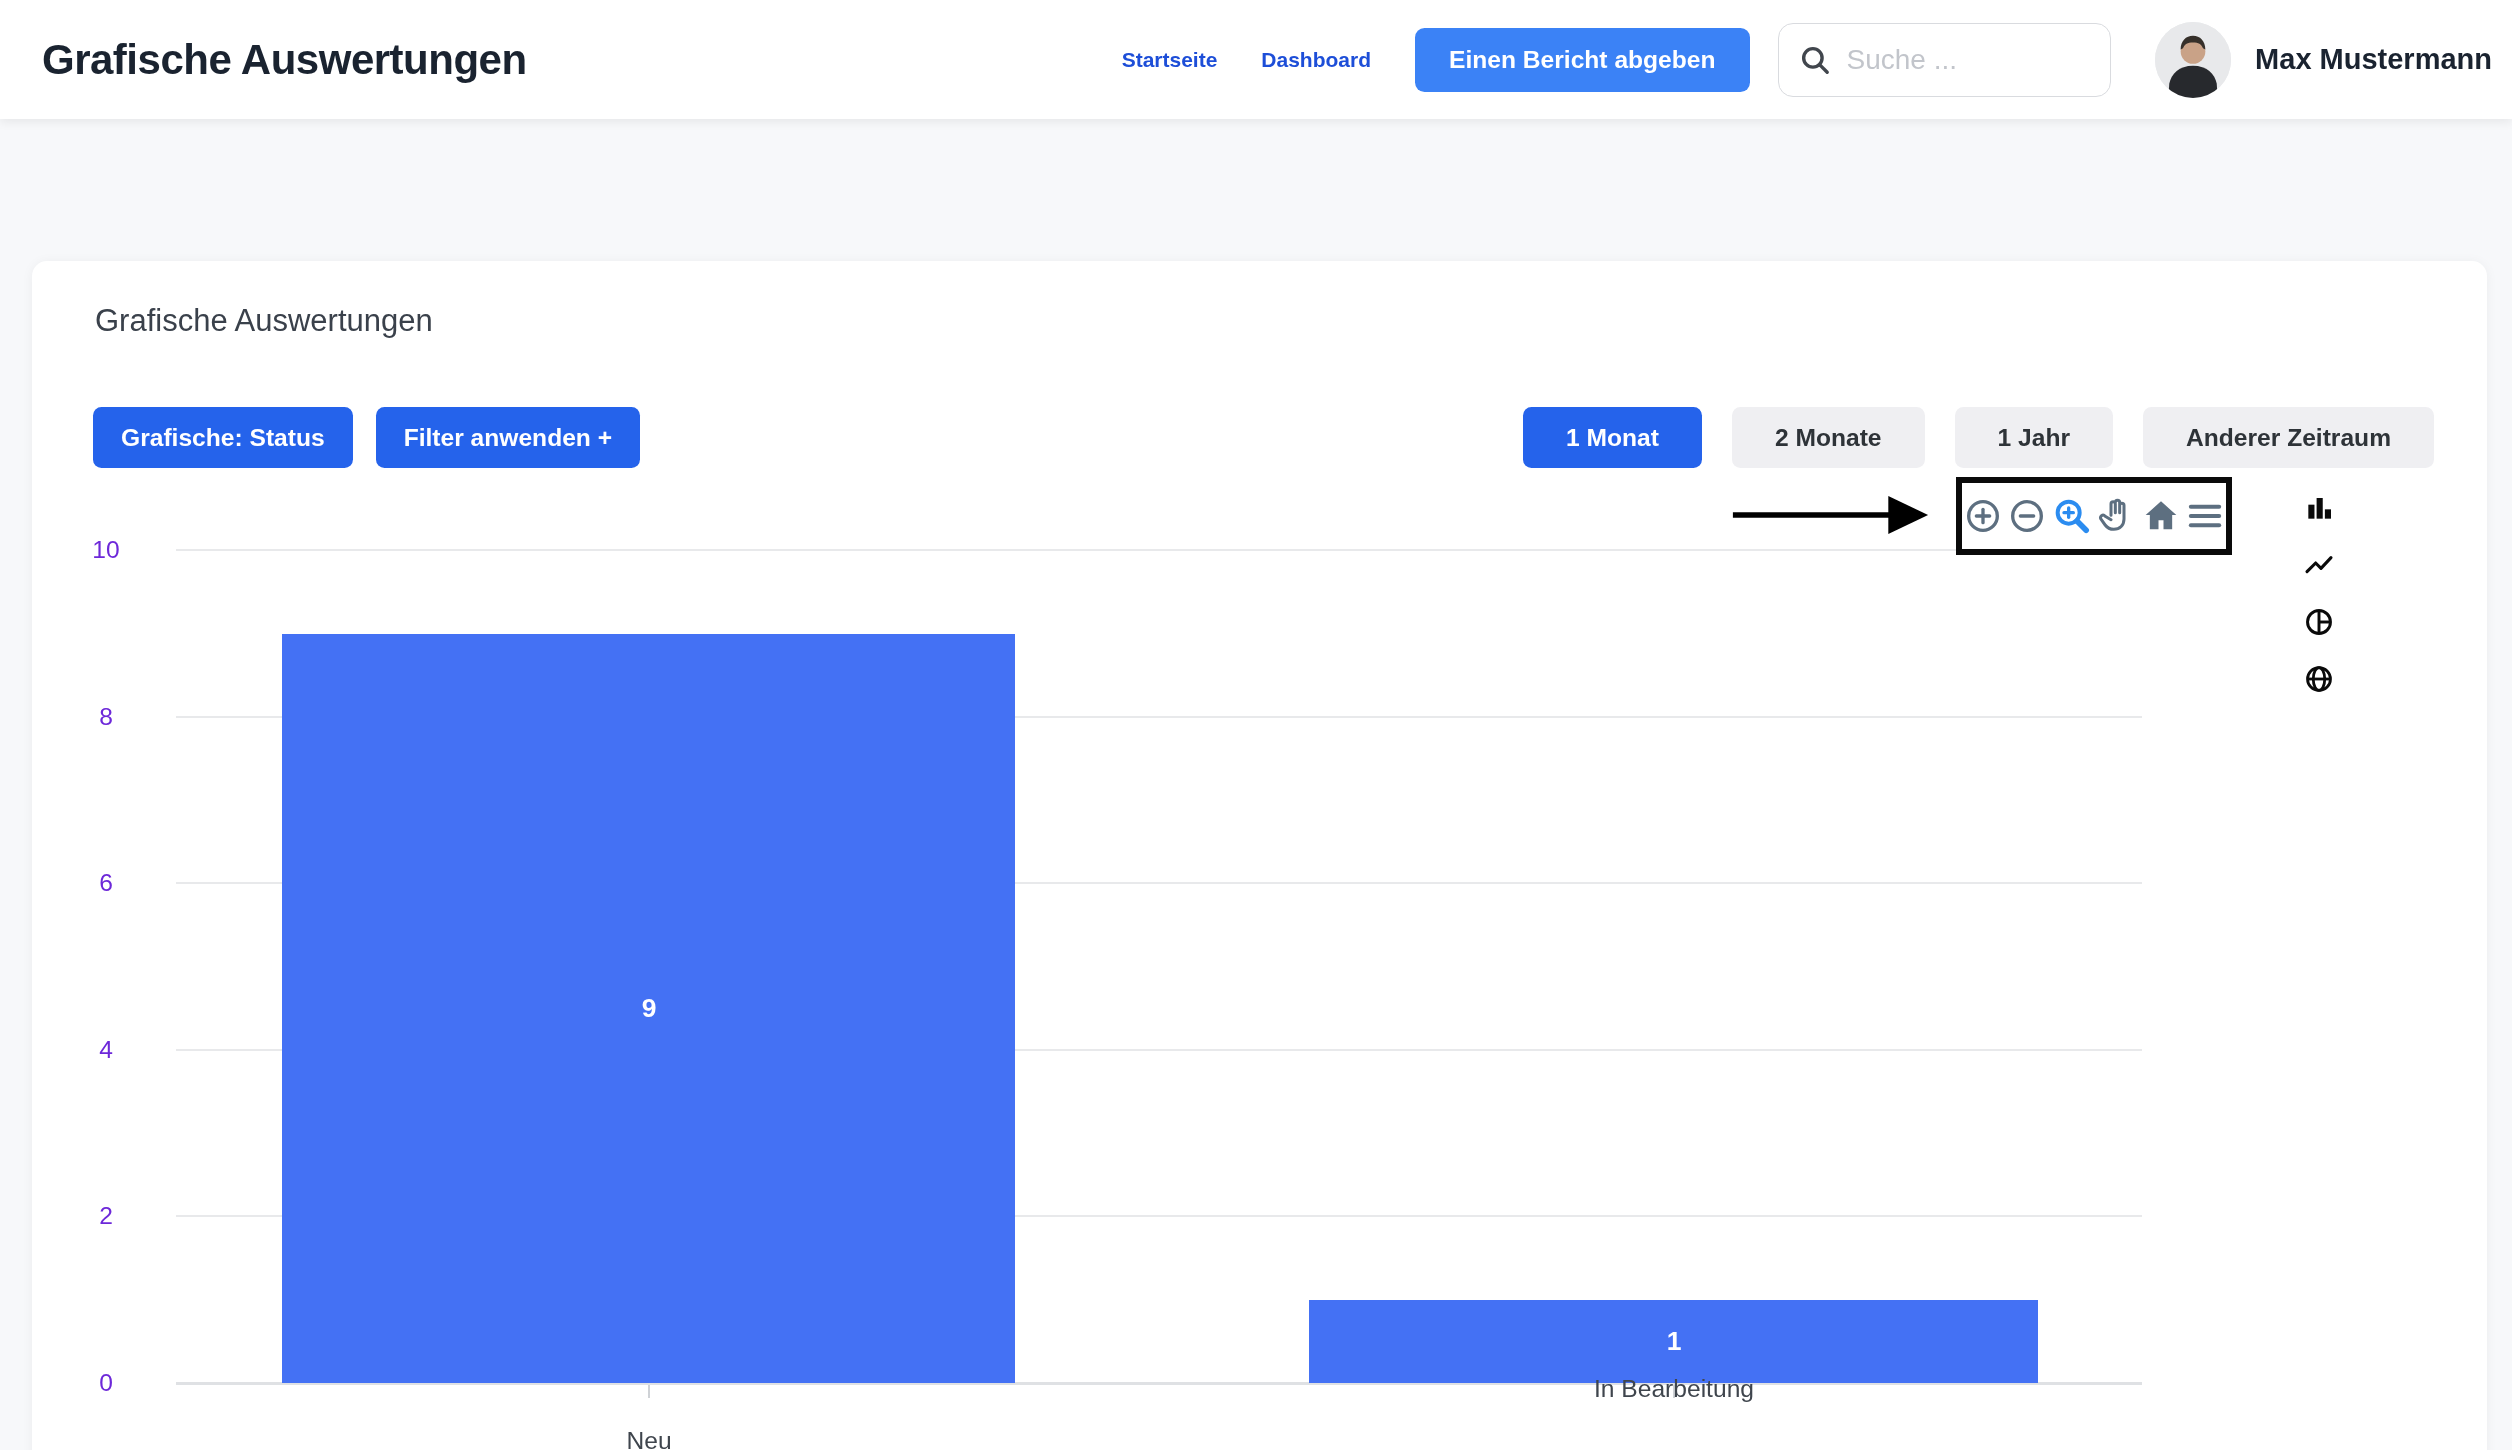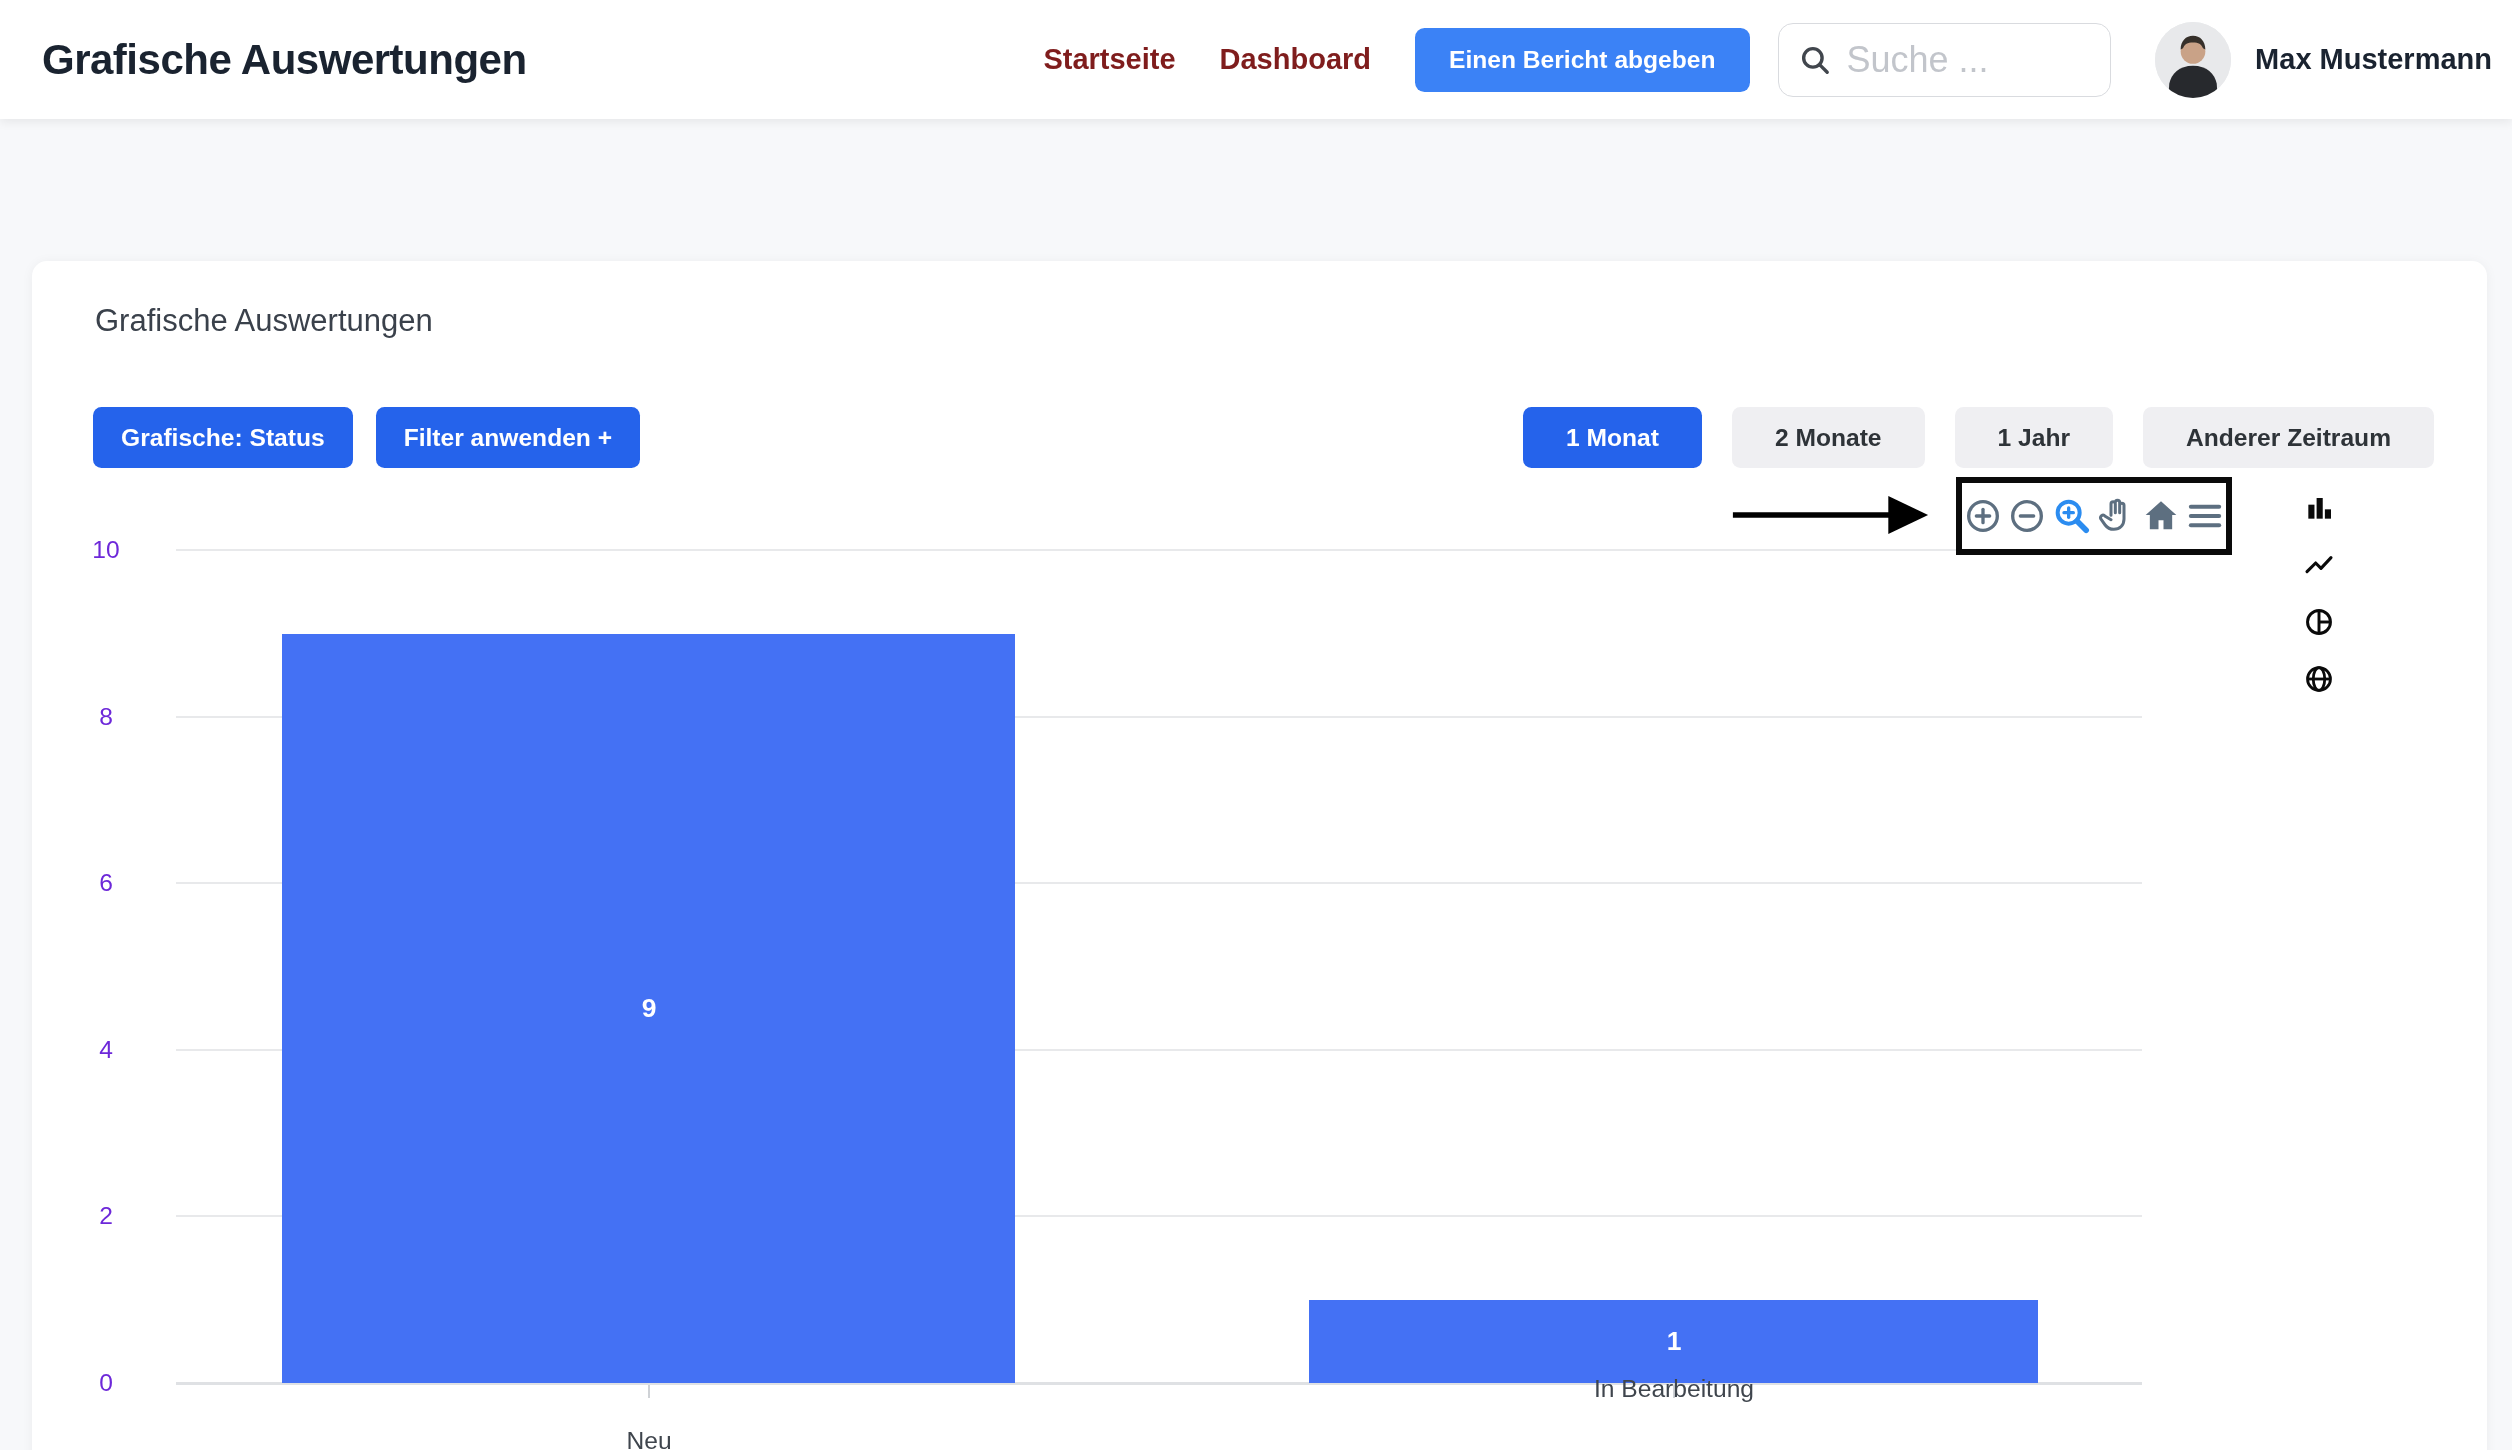--- a/index.html
+++ b/index.html
@@ -13,33 +13,33 @@
 
   
   .header {
     position:absolute; top:0; left:0; width:2512px; height:119px;
     background:#ffffff; display:flex; align-items:center;
     padding:0 20px 0 42px;
     box-shadow:0 3.8px 9.5px rgba(0,0,0,0.07);
     z-index:20; white-space:nowrap;
   }
   .app-title { font-size:42px; font-weight:700; color:#1a2330; letter-spacing:-0.5px; margin-right:auto; }
-  .nav-link { font-size:29px; font-weight:700; color:#7f1d1d; text-decoration:none; margin-left:44px; cursor:pointer; }
+  .nav-link { font-size:21px; font-weight:700; color:#1d4ed8; text-decoration:none; margin-left:44px; cursor:pointer; }
   .report-btn {
     margin-left:44px; height:64px; padding:0 34px; border:none; border-radius:9.5px;
     background:#3b82f6; color:#ffffff; font-family:inherit; font-size:24.6px; font-weight:700; cursor:pointer;
     display:flex; align-items:center;
   }
   .search-box {
     margin-left:28px; width:333px; height:74px; border:1.9px solid #d9dbdf; border-radius:15px;
     display:flex; align-items:center; padding:0 19px; gap:15px; background:#fff;
   }
   .search-box svg { flex:0 0 auto; }
   .search-input {
-    border:none; outline:none; width:100%; font-family:inherit; font-size:36px; color:#a21caf;
+    border:none; outline:none; width:100%; font-family:inherit; font-size:28px; color:#a21caf;
   }
   .search-input::placeholder { color:#c2c5cb; }
   .avatar {
     margin-left:44px; width:76px; height:76px; border-radius:50%; overflow:hidden; flex:0 0 auto;
     background:#e8e9eb; cursor:pointer;
   }
   .avatar svg { display:block; width:100%; height:100%; }
   .user-name { margin-left:24.6px; font-size:29px; font-weight:700; color:#1a2330;text-align:center; }
 
   

